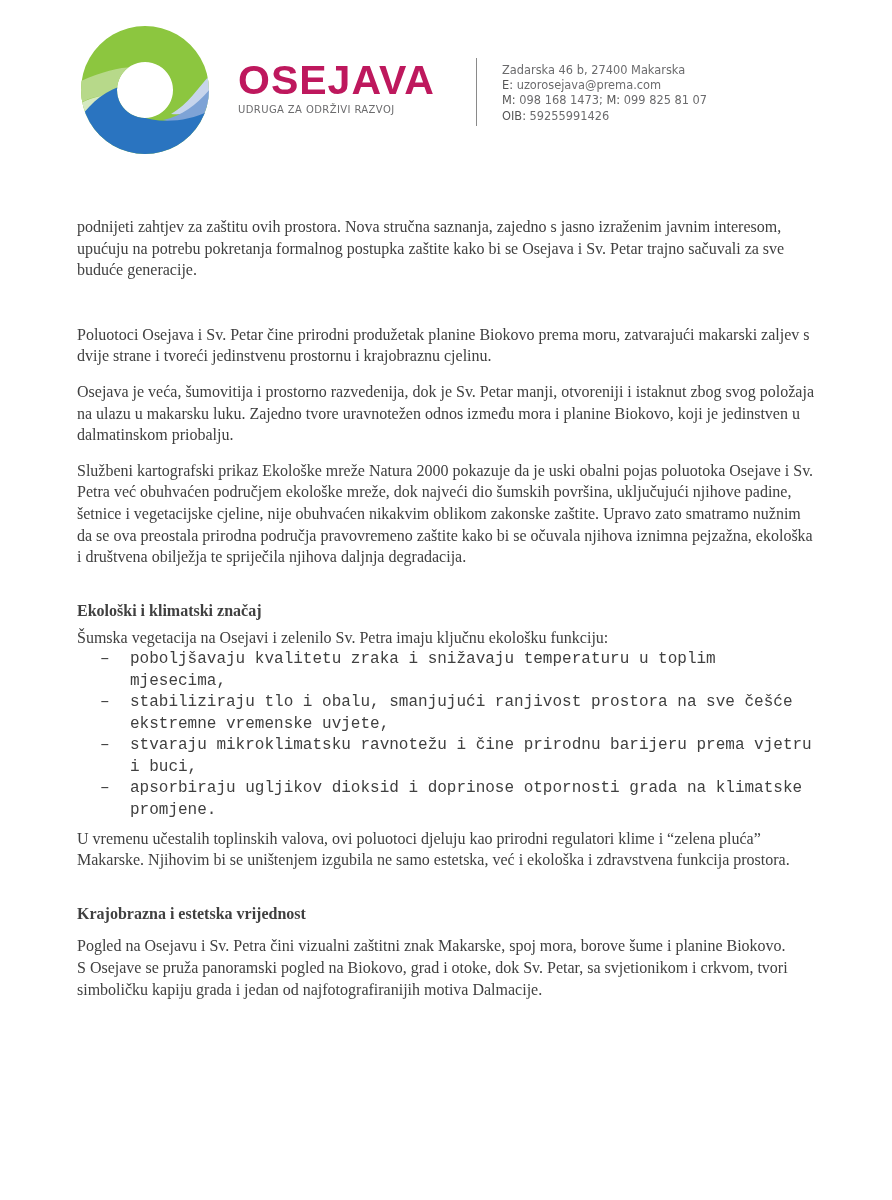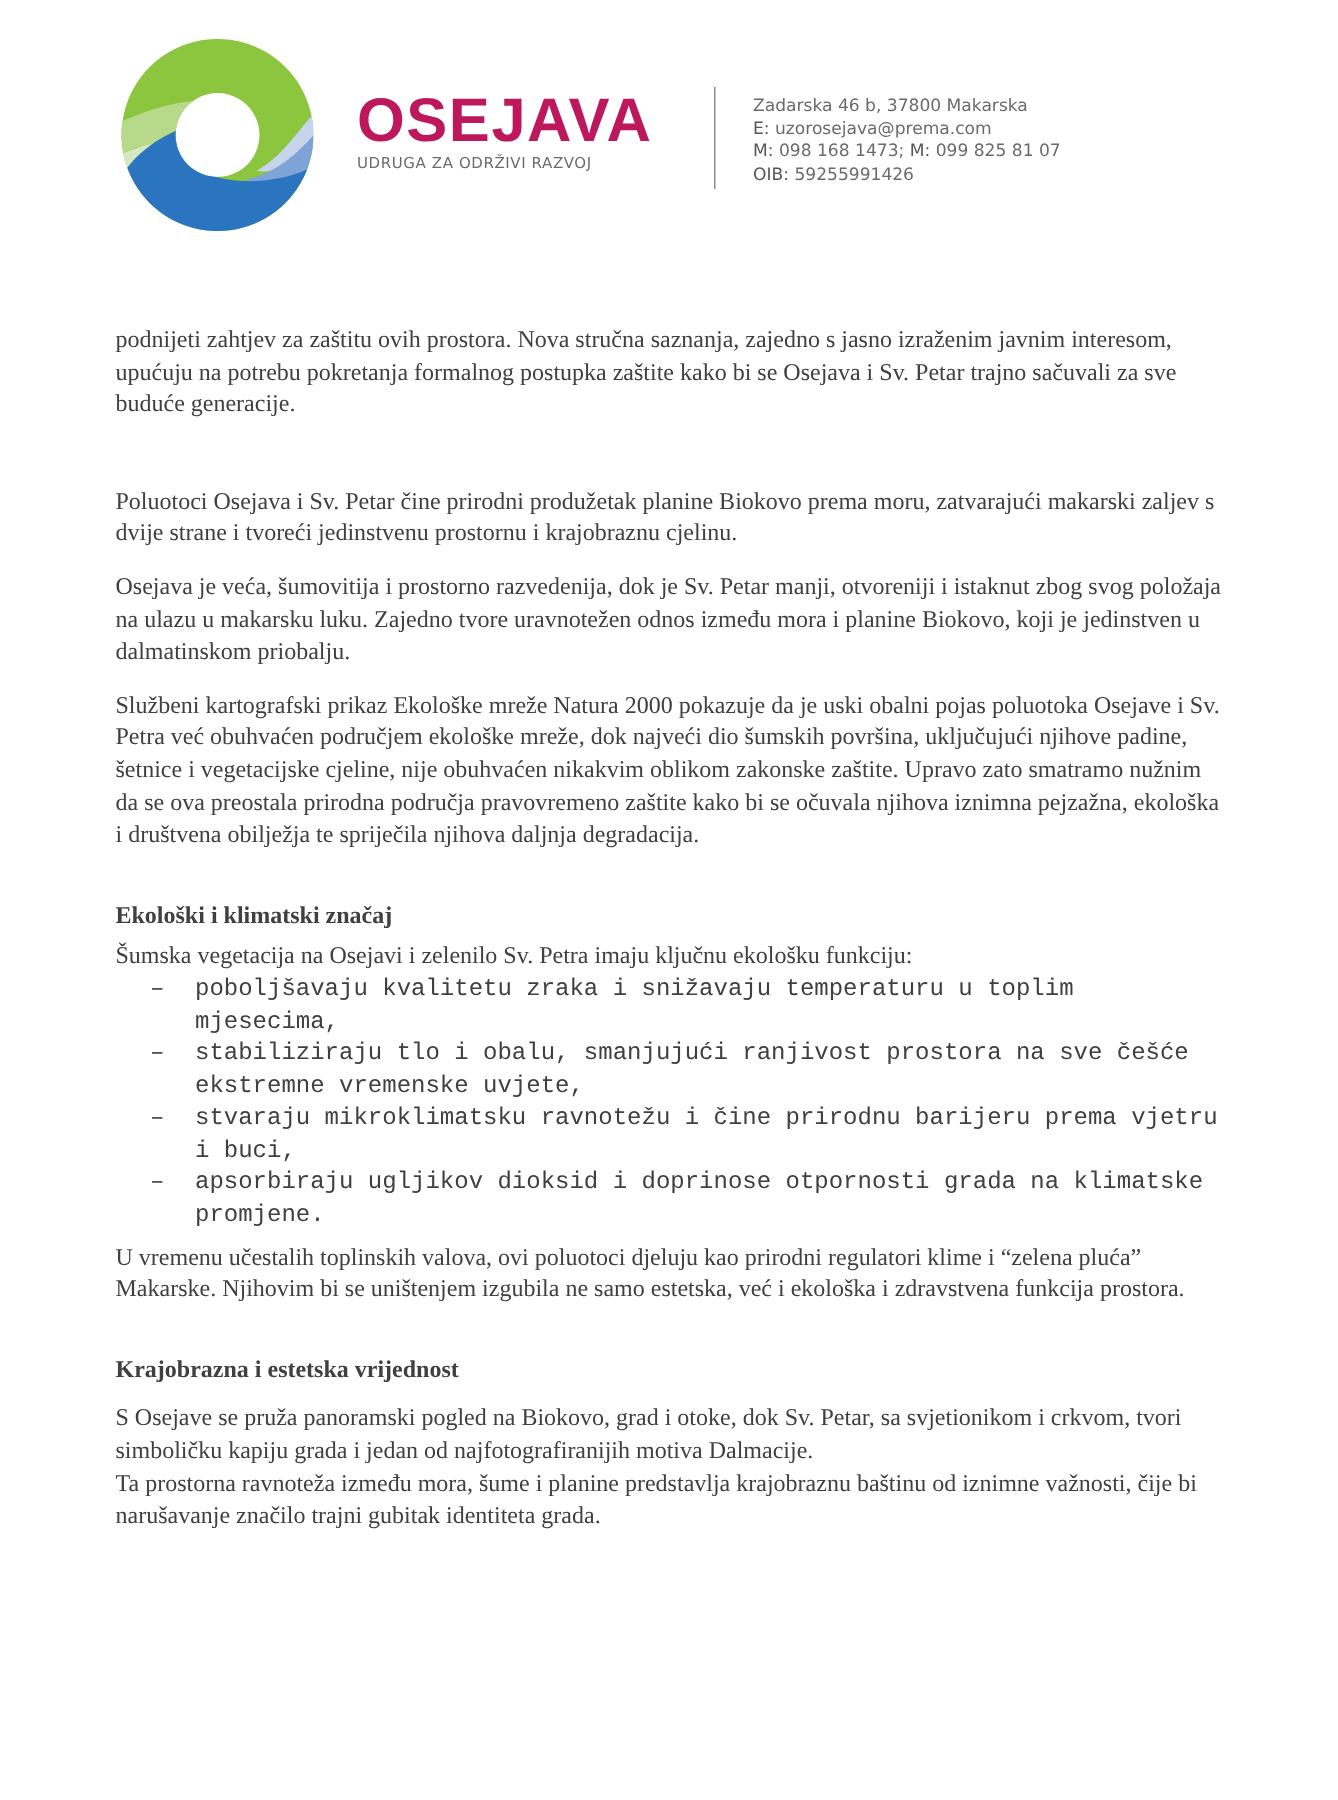--- a/index.html
+++ b/index.html
@@ -50,21 +50,21 @@
   </div>
 
   <div class="brand">
     <div class="brand-name">OSEJAVA</div>
     <div class="brand-sub">UDRUGA ZA ODRŽIVI RAZVOJ</div>
   </div>
 
   <div class="divider"></div>
 
   <div class="contact">
-    <div>Zadarska 46 b, 37800 Makarska</div>
+    <div>Zadarska 46 b, 27400 Makarska</div>
     <div>
       <span class="k">E:</span>
       <span>uzorosejava@prema.com</span>
     </div>
     <div>
       <span class="k">M:</span>
       <span>098 168 1473;</span>
       <span class="k">M:</span>
       <span>099 825 81 07</span>
     </div>
@@ -94,16 +94,16 @@
       <li>stabiliziraju tlo i obalu, smanjujući ranjivost prostora na sve češće ekstremne vremenske uvjete,</li>
       <li>stvaraju mikroklimatsku ravnotežu i čine prirodnu barijeru prema vjetru i buci,</li>
       <li>apsorbiraju ugljikov dioksid i doprinose otpornosti grada na klimatske promjene.</li>
     </ul>
     <div style="height:6px"></div>
     <p>U vremenu učestalih toplinskih valova, ovi poluotoci djeluju kao prirodni regulatori klime i “zelena pluća” Makarske. Njihovim bi se uništenjem izgubila ne samo estetska, već i ekološka i zdravstvena funkcija prostora.</p>
 
     <div class="gap-l"></div>
     <h2>Krajobrazna i estetska vrijednost</h2>
     <div class="gap-s"></div>
+    <p>Pogled na Osejavu i Sv. Petra čini vizualni zaštitni znak Makarske, spoj mora, borove šume i planine Biokovo.</p>
     <p>S Osejave se pruža panoramski pogled na Biokovo, grad i otoke, dok Sv. Petar, sa svjetionikom i crkvom, tvori simboličku kapiju grada i jedan od najfotografiranijih motiva Dalmacije.</p>
-    <p>Ta prostorna ravnoteža između mora, šume i planine predstavlja krajobraznu baštinu od iznimne važnosti, čije bi narušavanje značilo trajni gubitak identiteta grada.</p>
   </div>
 </div>
 
 </body></html>

